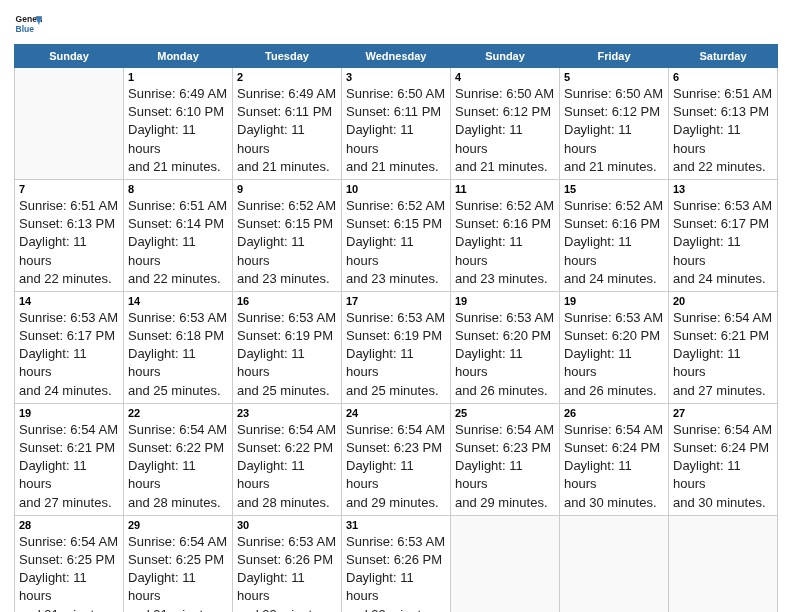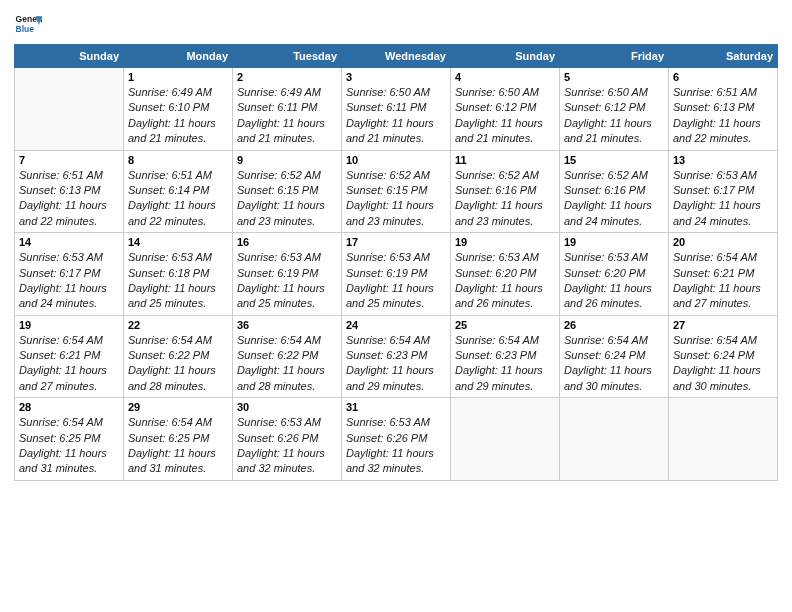--- a/index.html
+++ b/index.html
@@ -44,43 +44,42 @@
     }
     .calendar {
       width: 100%;
       border-collapse: collapse;
       font-size: 10px;
     }
     .calendar th {
       background: #2e6da4;
       color: #fff;
       padding: 5px 4px;
-      text-align: right;
+      text-align: center;
       font-size: 11px;
       font-weight: bold;
       border: 1px solid #2e6da4;
     }
     .calendar td {
       border: 1px solid #ccc;
       vertical-align: top;
       padding: 3px 4px;
       width: calc(100% / 7);
       height: 82px;
     }
     .day-num {
       font-weight: bold;
       font-size: 11px;
       display: block;
       margin-bottom: 2px;
     }
     .day-info {
-      font-size: 11px;
+      font-size: 13px;
       color: #222;
       line-height: 1.4;
-      font-style: italic;
     }
     .empty-cell {
       background: #f9f9f9;
     }
   </style>
 </head>
 <body>
 
 <div class="container">
   <div class="header">
@@ -267,21 +266,21 @@
 and 27 minutes.</div>
           </td>
           <td>
             <span class="day-num">22</span>
             <div class="day-info" style="white-space: pre-line;">Sunrise: 6:54 AM
 Sunset: 6:22 PM
 Daylight: 11 hours
 and 28 minutes.</div>
           </td>
           <td>
-            <span class="day-num">36</span>
+            <span class="day-num">23</span>
             <div class="day-info" style="white-space: pre-line;">Sunrise: 6:54 AM
 Sunset: 6:22 PM
 Daylight: 11 hours
 and 28 minutes.</div>
           </td>
           <td>
             <span class="day-num">24</span>
             <div class="day-info" style="white-space: pre-line;">Sunrise: 6:54 AM
 Sunset: 6:23 PM
 Daylight: 11 hours

